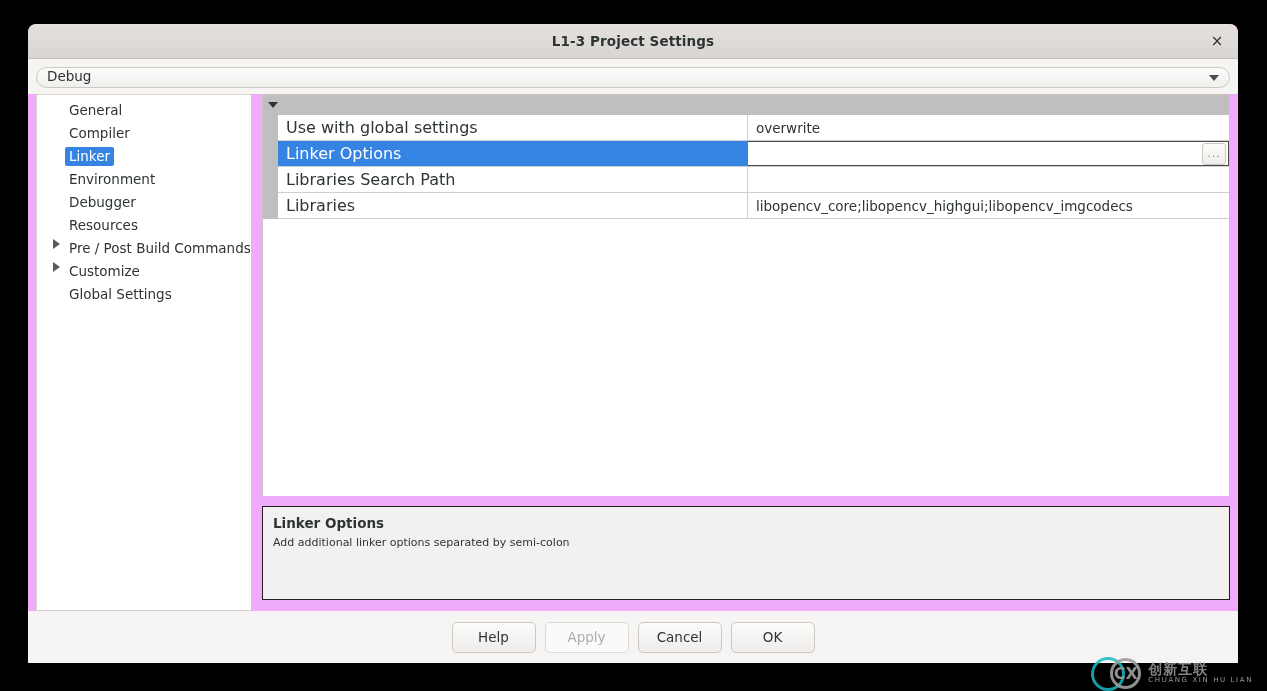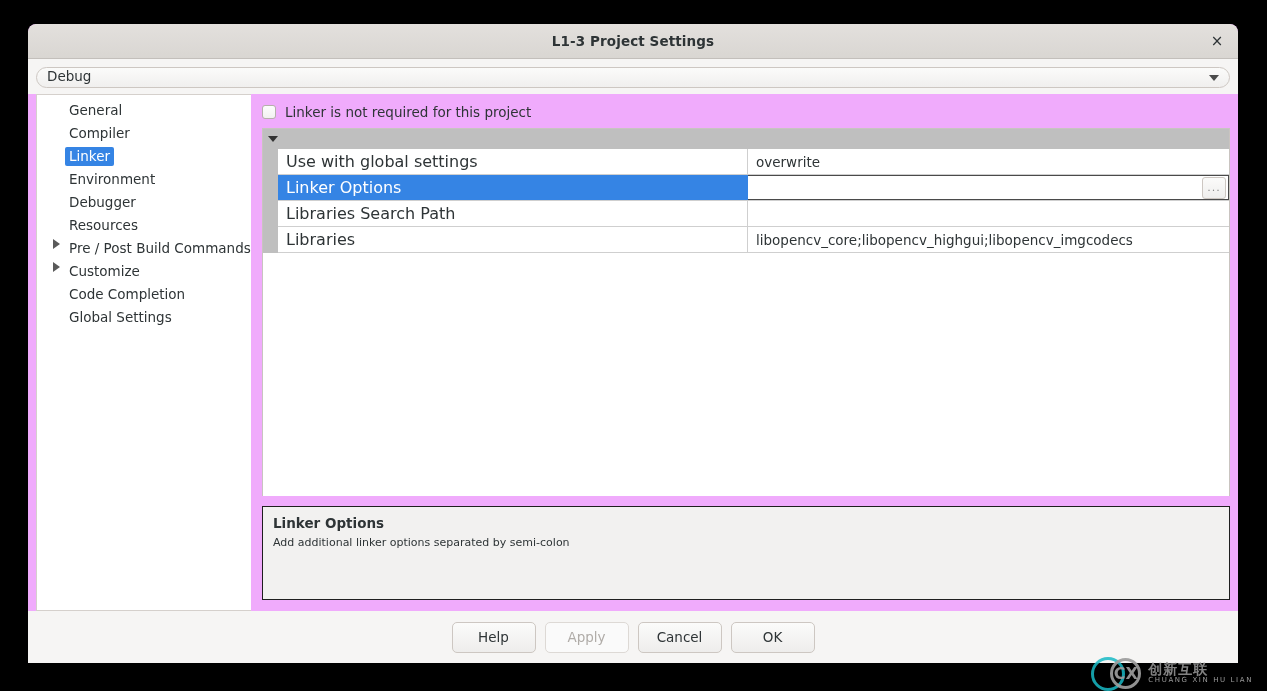--- a/index.html
+++ b/index.html
@@ -466,36 +466,26 @@
           <div class="side-item">
             <span class="expander">
               <span class="tri-right"></span>
             </span>
             <span class="side-label">Customize</span>
           </div>
           <div class="side-item">
             <span class="expander empty">
               <span class="tri-right"></span>
             </span>
-            <span class="side-label">Code Completion</span>
-          </div>
-          <div class="side-item">
-            <span class="expander empty">
-              <span class="tri-right"></span>
-            </span>
             <span class="side-label">Global Settings</span>
           </div>
         </div>
 
       <div id="content">
 
-        <div id="checkbox-row">
-          <span class="chk"></span>
-          <span id="checkbox-label">Linker is not required for this project</span>
-        </div>
 
         <div id="table-wrap">
           <div id="group-header">
             <span class="tri-down"></span>
             <span id="group-header-label">Options</span>
           </div>
           <div id="rows">
               <div class="trow">
                 <div class="tcell-key">Use with global settings</div>
                 <div class="tcell-val">

